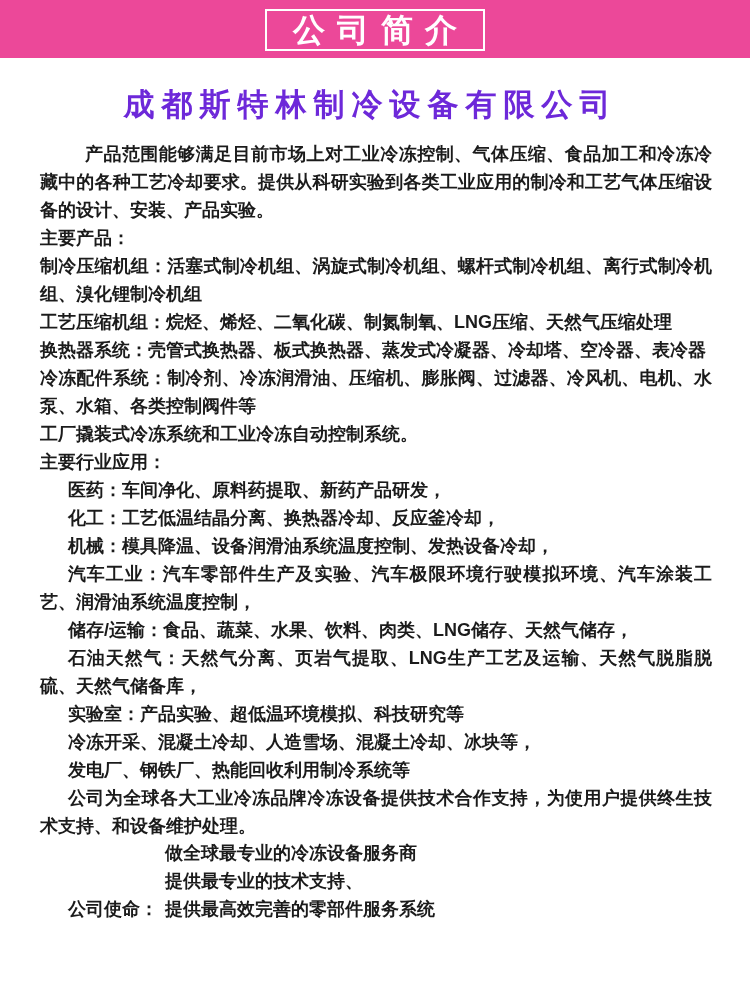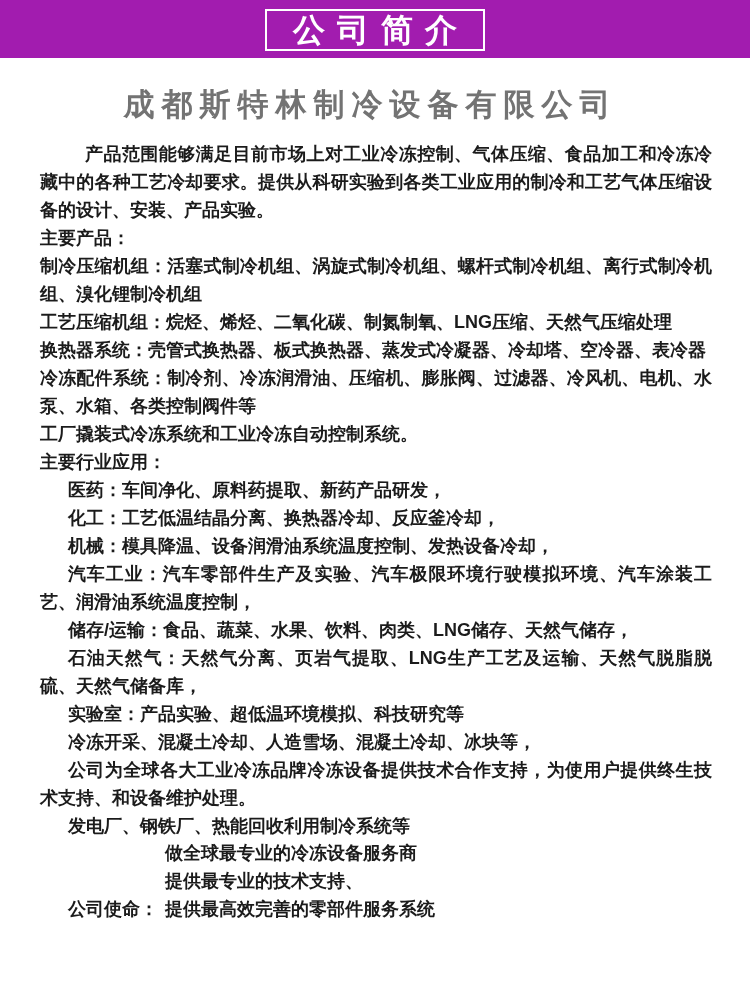--- a/index.html
+++ b/index.html
@@ -6,21 +6,21 @@
   body {
     width: 750px;
     min-height: 982px;
     background: #ffffff;
     font-family: "Liberation Sans", "DejaVu Sans", sans-serif;
     color: #1b1b1b;
   }
   .banner {
     width: 750px;
     height: 58px;
-    background: #a21caf;
+    background: #ec4899;
     display: flex;
     align-items: center;
     justify-content: center;
     box-sizing: border-box;
   }
   .banner-box {
     border: 2px solid #ffffff;
     height: 42px;
     min-width: 208px;
     box-sizing: border-box;
@@ -36,21 +36,21 @@
     font-weight: bold;
     letter-spacing: 12px;
     line-height: 1;
     white-space: nowrap;
   }
   .page-title {
     margin: 26px 16px 14px 0;
     text-align: center;
     font-size: 31px;
     font-weight: bold;
-    color: #737373;
+    color: #6d28d9;
     letter-spacing: 7px;
     padding-left: 7px; 
   }
   .content {
     padding: 0 38px 30px 40px;
     font-size: 18px;
     font-weight: bold;
     line-height: 28px;
     color: #1b1b1b;
     text-align: justify;
@@ -95,23 +95,23 @@
 
   <p>主要行业应用：</p>
   <p class="p-item">医药：车间净化、原料药提取、新药产品研发，</p>
   <p class="p-item">化工：工艺低温结晶分离、换热器冷却、反应釜冷却，</p>
   <p class="p-item">机械：模具降温、设备润滑油系统温度控制、发热设备冷却，</p>
   <p class="p-item">汽车工业：汽车零部件生产及实验、汽车极限环境行驶模拟环境、汽车涂装工艺、润滑油系统温度控制，</p>
   <p class="p-item">储存/运输：食品、蔬菜、水果、饮料、肉类、LNG储存、天然气储存，</p>
   <p class="p-item">石油天然气：天然气分离、页岩气提取、LNG生产工艺及运输、天然气脱脂脱硫、天然气储备库，</p>
   <p class="p-item">实验室：产品实验、超低温环境模拟、科技研究等</p>
   <p class="p-item">冷冻开采、混凝土冷却、人造雪场、混凝土冷却、冰块等，</p>
+  <p class="p-item">发电厂、钢铁厂、热能回收利用制冷系统等</p>
+
   <p class="p-item">公司为全球各大工业冷冻品牌冷冻设备提供技术合作支持，为使用户提供终生技术支持、和设备维护处理。</p>
-
-  <p class="p-item">发电厂、钢铁厂、热能回收利用制冷系统等</p>
 
   <div class="mission">
     <span class="mission-label">公司使命：</span>
     <div class="mission-lines">
       <div>做全球最专业的冷冻设备服务商</div>
       <div>提供最专业的技术支持、</div>
       <div>提供最高效完善的零部件服务系统</div>
     </div>
   </div>
 </div>

